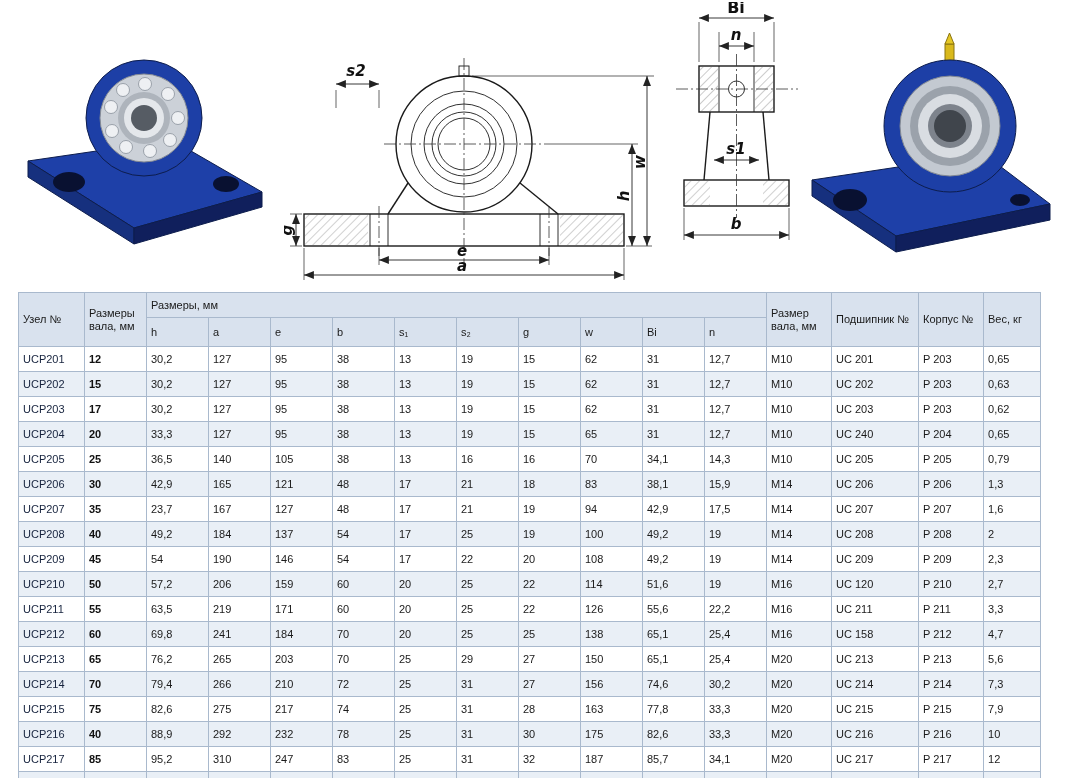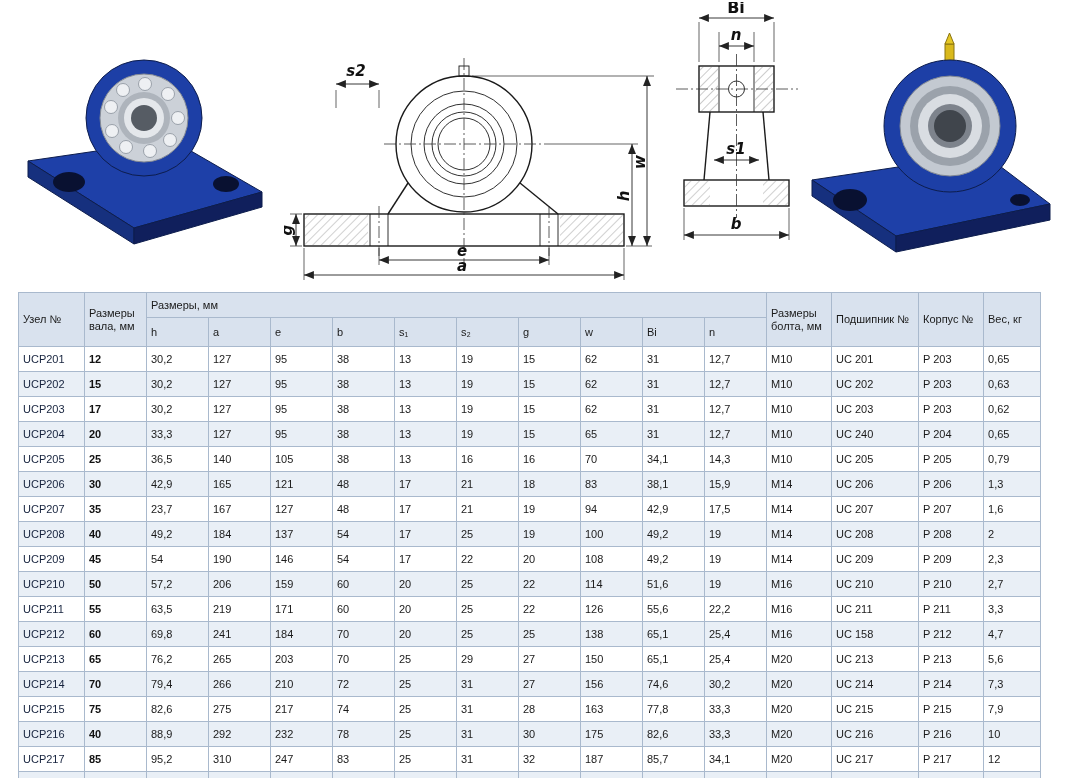--- a/index.html
+++ b/index.html
@@ -210,21 +210,21 @@
     <col style="width:65px">
       <col style="width:87px">
       <col style="width:65px">
       <col style="width:57px">
   </colgroup>
   <thead>
     <tr class="hr1">
       <th rowspan="2">Узел №</th>
       <th rowspan="2">Размеры вала, мм</th>
       <th colspan="10">Размеры, мм</th>
-      <th rowspan="2">Размеры болта, мм</th>
+      <th rowspan="2">Размер вала, мм</th>
       <th rowspan="2">Подшипник №</th>
       <th rowspan="2">Корпус №</th>
       <th rowspan="2">Вес, кг</th>
     </tr>
     <tr class="hr2">
       <th>h</th>
       <th>a</th>
       <th>e</th>
       <th>b</th>
       <th>s₁</th>
@@ -405,21 +405,21 @@
         <td>206</td>
         <td>159</td>
         <td>60</td>
         <td>20</td>
         <td>25</td>
         <td>22</td>
         <td>114</td>
         <td>51,6</td>
         <td>19</td>
         <td>M16</td>
-        <td>UC 210</td>
+        <td>UC 120</td>
         <td>P 210</td>
         <td>2,7</td>
       </tr>
       <tr>
         <td class="c-unit">UCP211</td>
         <td class="c-d">55</td>
         <td>63,5</td>
         <td>219</td>
         <td>171</td>
         <td>60</td>

